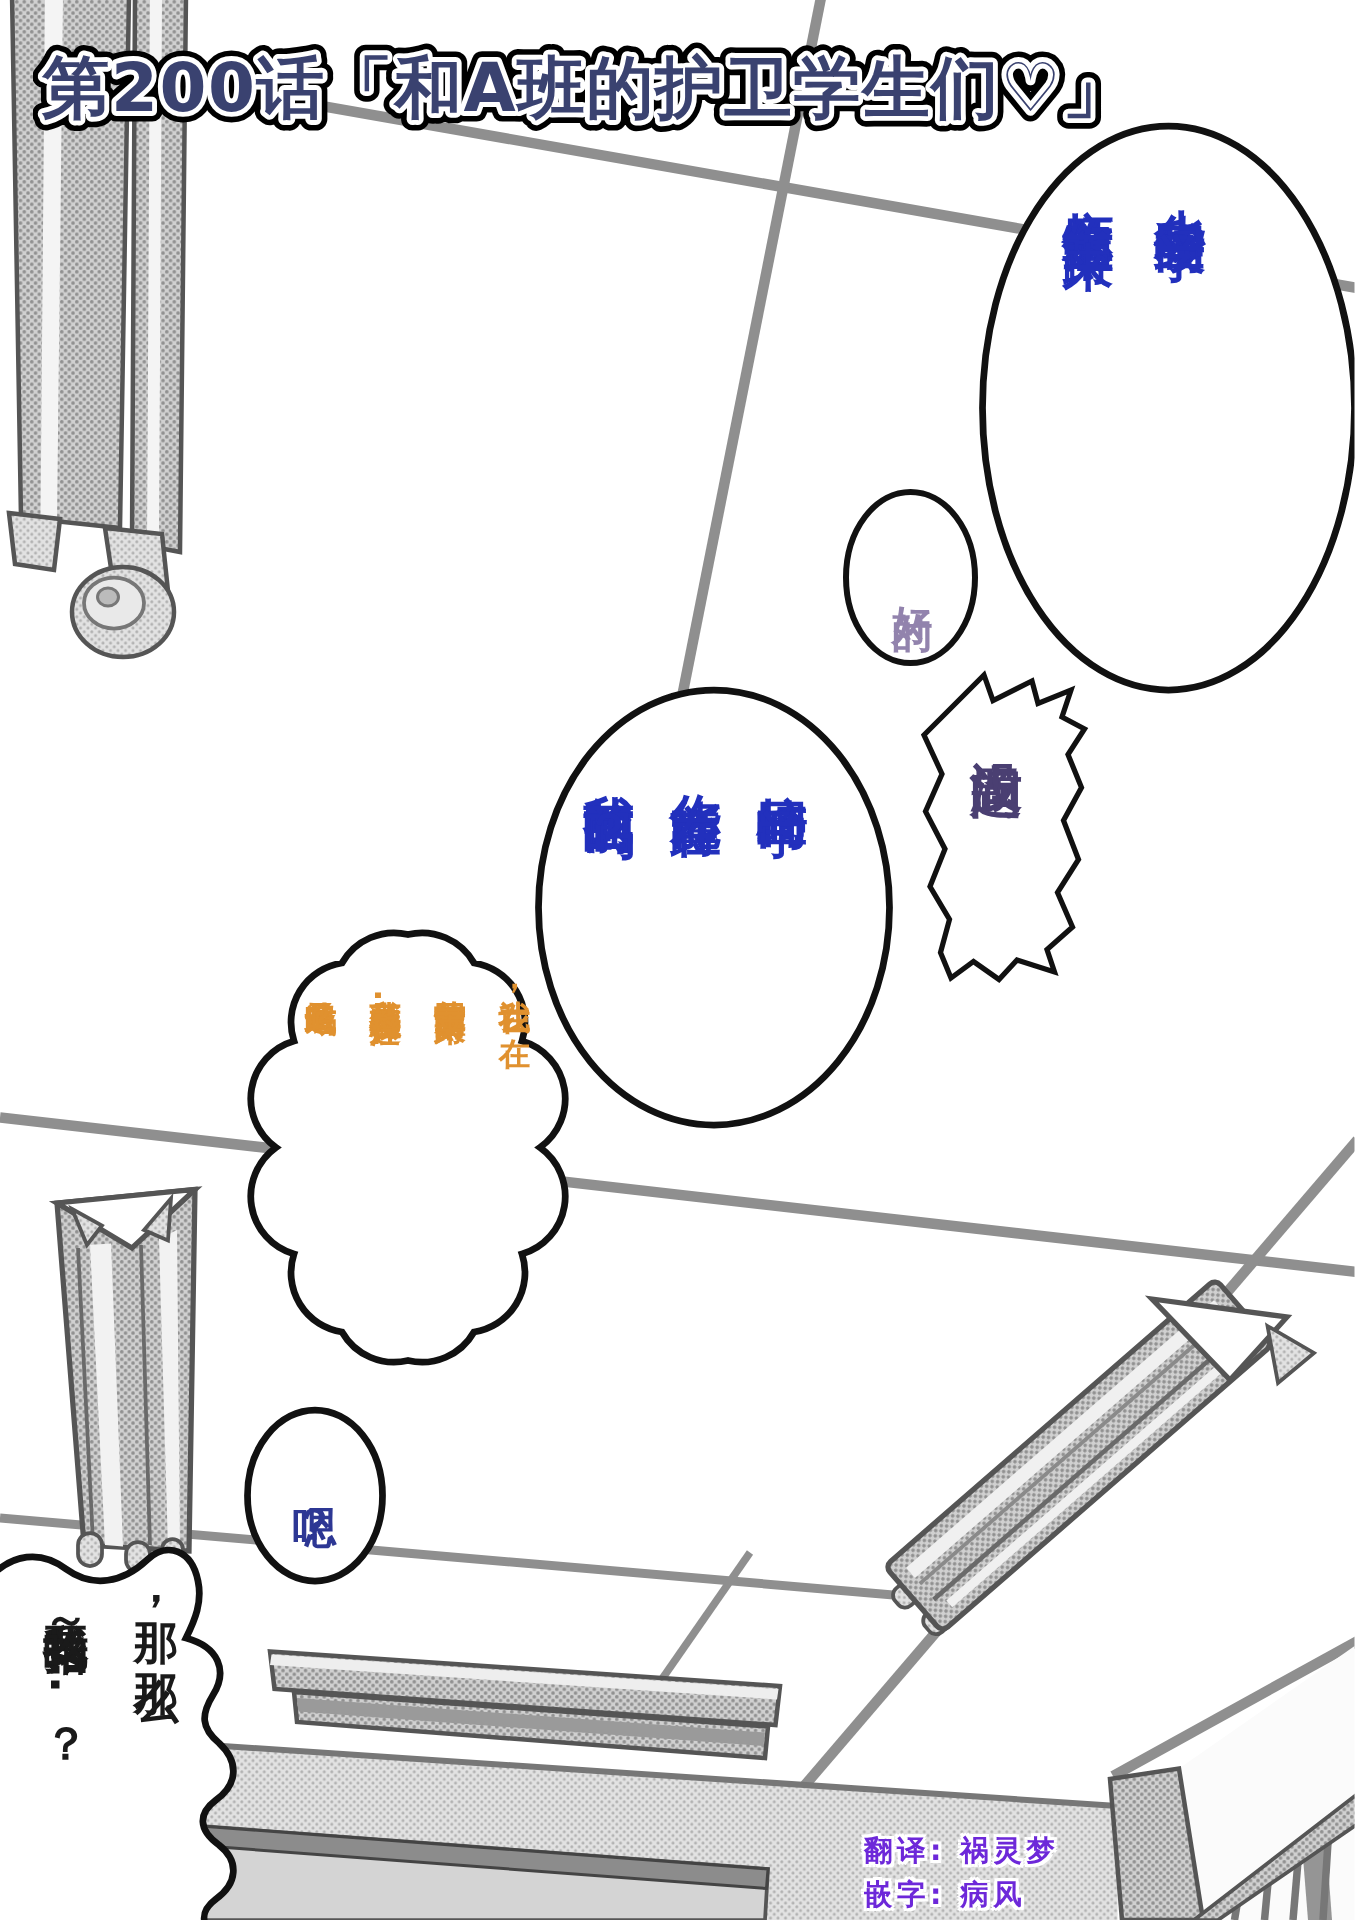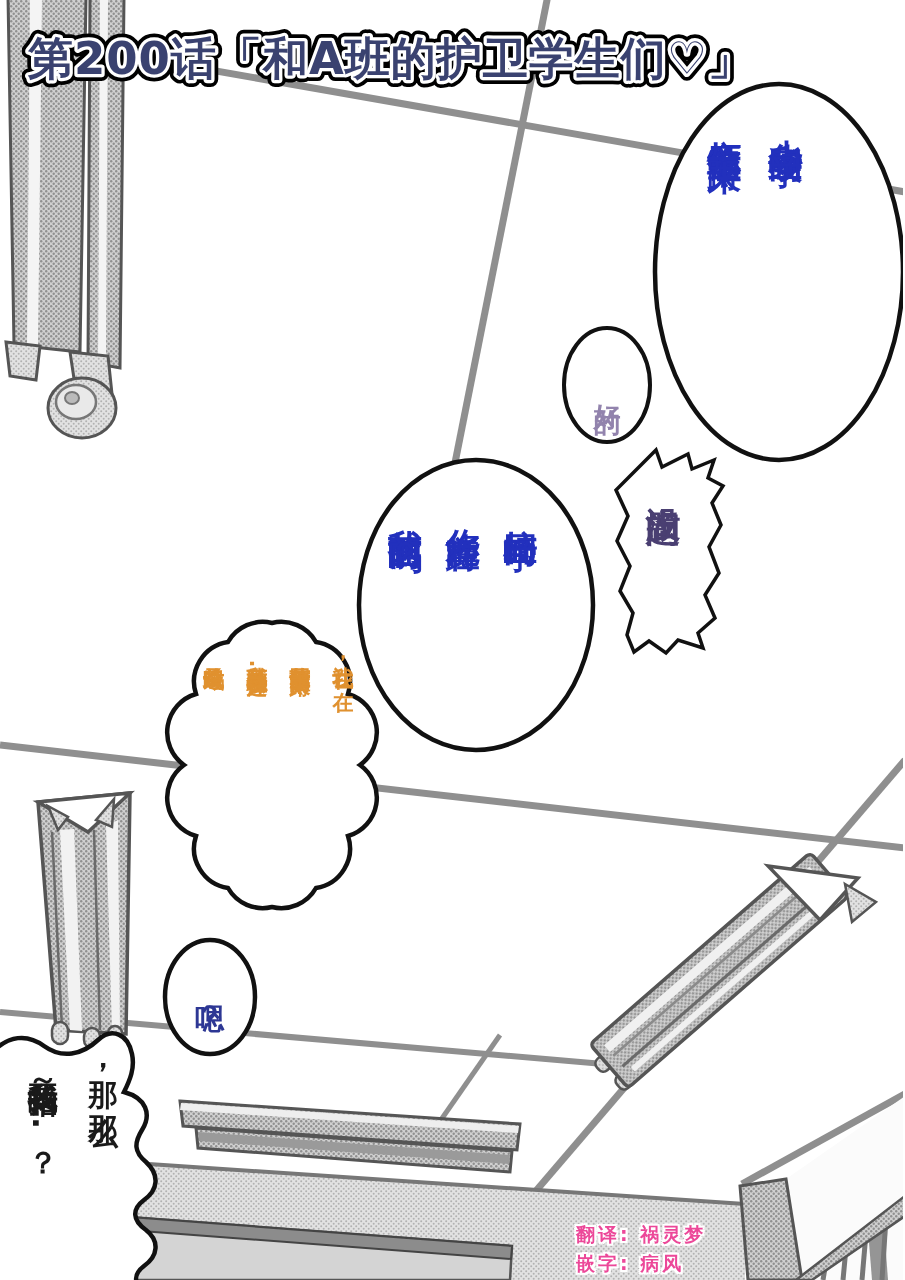--- a/index.html
+++ b/index.html
@@ -7,21 +7,21 @@
         font-family:"DejaVu Sans",sans-serif;}
   .bg{position:absolute;left:0;top:0;z-index:1;}
   .vtext{position:absolute;writing-mode:vertical-rl;text-orientation:mixed;
          font-weight:bold;z-index:3;white-space:nowrap;}
   .vtext .col{display:block;}
   .center{text-align:center;}
   .title-svg{position:absolute;left:22px;top:18px;z-index:5;}
   .title-svg text{font-family:"DejaVu Sans",sans-serif;font-weight:bold;font-size:45px;
                   letter-spacing:1px;}
   .credits{position:absolute;left:576px;top:1220px;z-index:4;font-weight:bold;
-           font-size:19px;line-height:29px;letter-spacing:3px;color:#ec4899;
+           font-size:19px;line-height:29px;letter-spacing:3px;color:#6d28d9;
            text-shadow:-2px 0 0 #fff,2px 0 0 #fff,0 -2px 0 #fff,0 2px 0 #fff,
                        -2px -2px 0 #fff,2px 2px 0 #fff,-2px 2px 0 #fff,2px -2px 0 #fff;}
   
   .t-ayaka    {left:640px;top:112px;width:176px;height:350px;font-size:34px;line-height:1.8;letter-spacing:3px;}
   .t-ok      {left:592px;top:348px;width:30px;height:78px;font-size:27px;line-height:1.1;letter-spacing:4px;}
   .t-kakizaki{left:375px;top:502px;width:174px;height:245px;font-size:34px;line-height:1.7;letter-spacing:3px;}
   .t-noprob  {left:645px;top:480px;width:36px;height:160px;font-size:35px;line-height:1.05;letter-spacing:2px;}
   .t-thought {left:192px;top:650px;width:172px;height:255px;font-size:21px;line-height:2.05;letter-spacing:1px;}
   .t-huh     {left:195px;top:962px;width:30px;height:74px;font-size:29px;line-height:1.05;letter-spacing:3px;}
   .t-photo   {left:13px;top:1058px;width:120px;height:224px;font-size:30px;line-height:2.0;letter-spacing:2px;}

